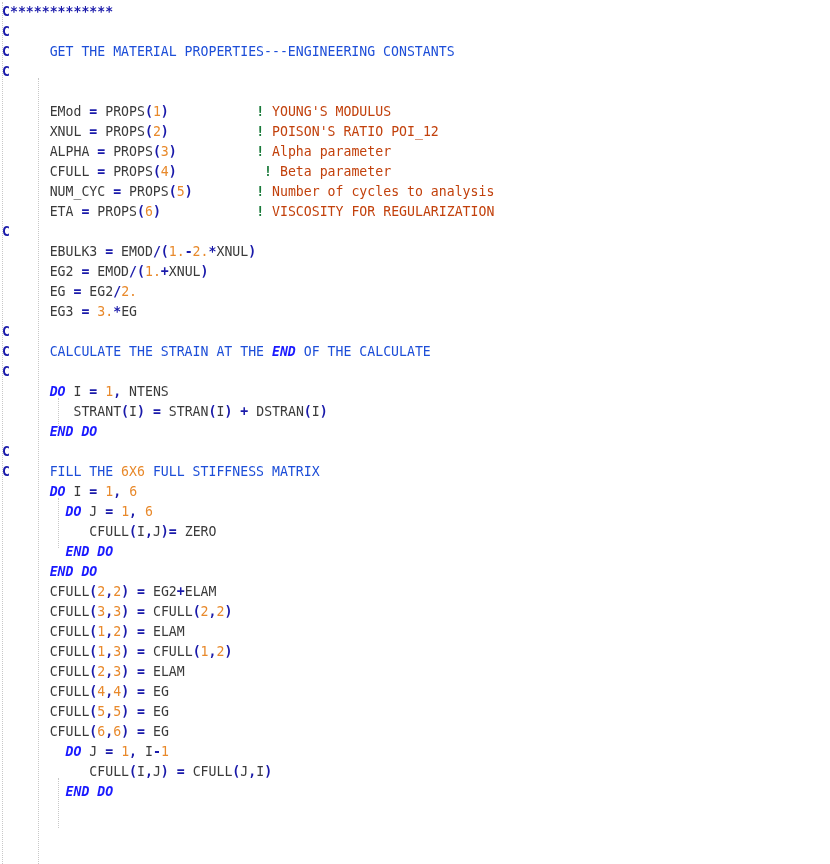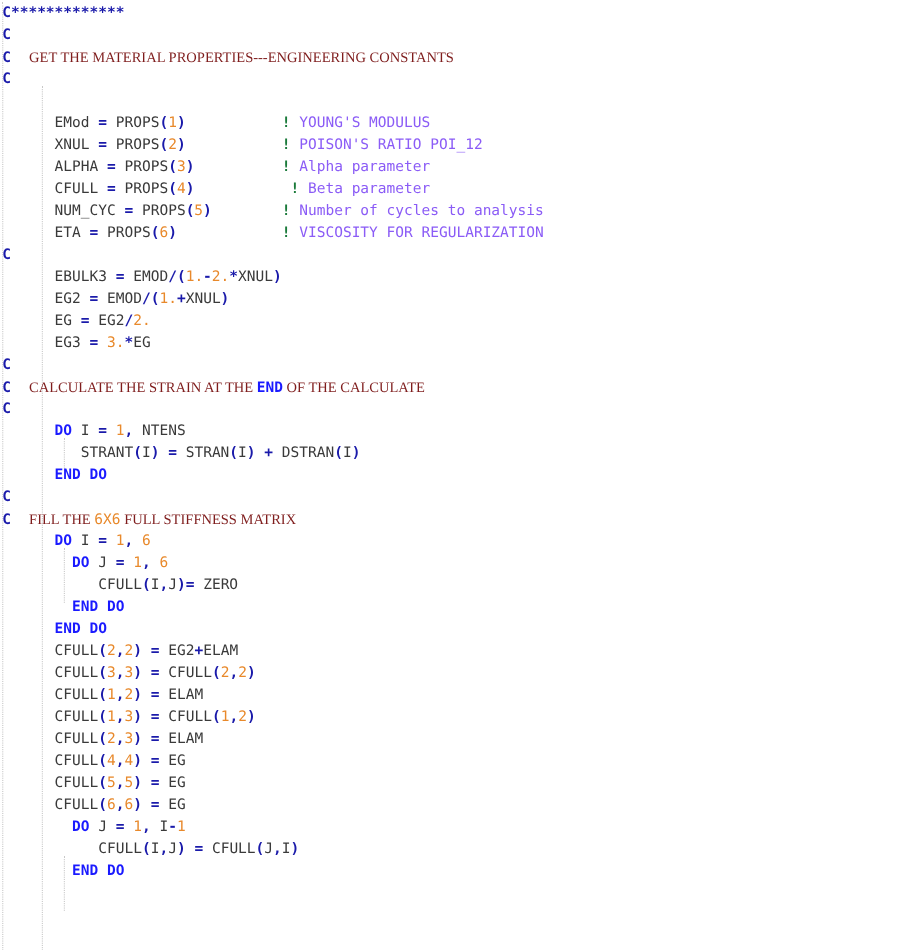--- a/index.html
+++ b/index.html
@@ -37,27 +37,27 @@
     top: 0;
     width: 0px;
     border-left: 1px dotted #c8c8c8;
     z-index: 0;
     pointer-events: none;
   }
   .line > span { position: relative; z-index: 1; }
 
   
   .cmark   { color: #1a1aaa; font-weight: bold; }   
-  .ctext   { color: #7f1d1d; font-family: Liberation Serif, serif; }                      
-  .kw      { color: #1a1aff; font-weight: bold; }   
+  .ctext   { color: #1d4ed8; }                      
+  .kw      { color: #1a1aff; font-weight: bold; font-style: italic; }   
   .op      { color: #1a1aaa; font-weight: bold; }   
   .num     { color: #e8892b; }                      
   .id      { color: #3a3a3a; }                      
   .bang    { color: #1a7a3a; font-weight: bold; }   
-  .cmt     { color: #8b5cf6; }                      
+  .cmt     { color: #c2410c; }                      
 </style>
 </head>
 <body>
 
 <div id="editor">
   <div class="code-area">
     <div id="guides">
         <div class="guide" style="left: 2px; top: 2px; height: 862px;"></div>
         <div class="guide" style="left: 38px; top: 78px; height: 786px;"></div>
         <div class="guide" style="left: 58px; top: 398px; height: 30px;"></div>

